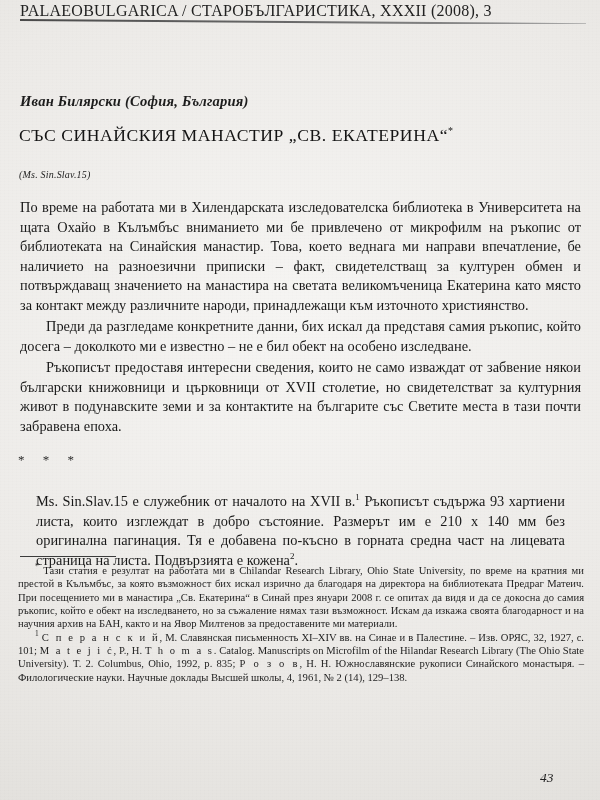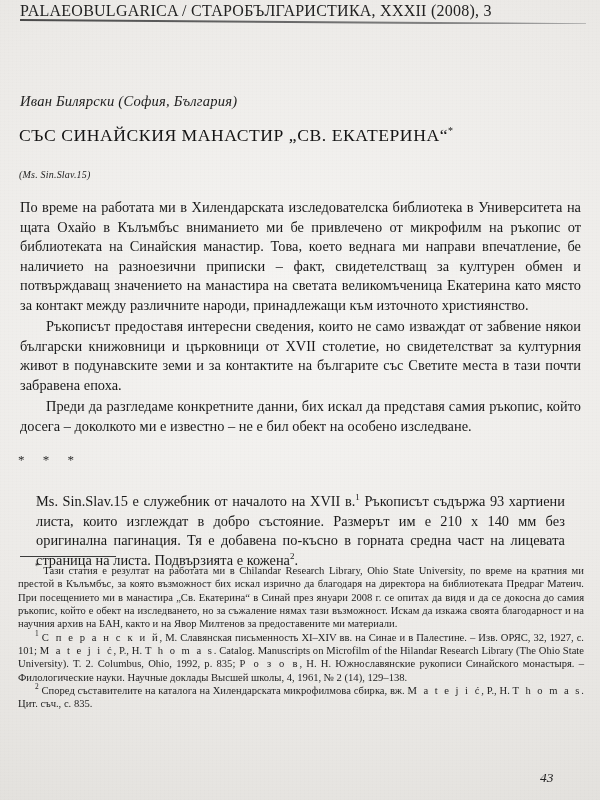--- a/index.html
+++ b/index.html
@@ -66,20 +66,21 @@
   }
 
   
   .byline {
     position: absolute;
     left: 20px;
     top: 93px;
     font-style: italic;
     font-size: 14.6px;
     letter-spacing: .2px;
+    font-weight: bold;
   }
   .title {
     position: absolute;
     left: 19px;
     top: 124px;
     width: 566px;
     font-size: 17.6px;
     line-height: 22px;
     letter-spacing: .55px;
     color: #141414;
@@ -194,35 +195,34 @@
     <div class="byline">Иван Билярски (София, България)</div>
 
     <div class="title">
       <span class="ln"><span>СЪС СИНАЙСКИЯ МАНАСТИР „СВ. ЕКАТЕРИНА“</span><sup>*</sup></span>
     </div>
 
     <div class="subtitle">(Ms. Sin.Slav.15)</div>
 
     <div class="body">
       <p>По време на работата ми в Хилендарската изследователска библиотека в Университета на щата Охайо в Кълъмбъс вниманието ми бе привлечено от микрофилм на ръкопис от библиотеката на Синайския манастир. Това, което веднага ми направи впечатление, бе наличието на разноезични приписки – факт, свидетелстващ за културен обмен и потвърждаващ значението на манастира на светата великомъченица Екатерина като място за контакт между различните народи, принадлежащи към източното християнство.</p>
+      <p class="ind">Преди да разгледаме конкретните данни, бих искал да представя самия ръкопис, който досега – доколкото ми е известно – не е бил обект на особено изследване.</p>
       <p class="ind">Ръкописът предоставя интересни сведения, които не само изваждат от забвение някои български книжовници и църковници от XVII столетие, но свидетелстват за културния живот в подунавските земи и за контактите на българите със Светите места в тази почти забравена епоха.</p>
-      <p class="ind">Преди да разгледаме конкретните данни, бих искал да представя самия ръкопис, който досега – доколкото ми е известно – не е бил обект на особено изследване.</p>
     </div>
 
     <div class="stars">* * *</div>
 
     <div class="body2">
       <p><span>Ms. Sin.Slav.15 е служебник от началото на XVII в.</span><sup>1</sup><span> Ръкописът съдържа 93 хартиени листа, които изглеждат в добро състояние. Размерът им е 210 x 140 мм без оригинална пагинация. Тя е добавена по-късно в горната средна част на лицевата страница на листа. Подвързията е кожена</span><sup>2</sup><span>.</span></p>
     </div>
 
     <div class="fn-rule"></div>
 
     <div class="footnotes">
       <p class="fn"><sup>*</sup> <span>Тази статия е резултат на работата ми в Chilandar Research Library, Ohio State University, по време на кратния ми престой в Кълъмбъс, за която възможност бих искал изрично да благодаря на директора на библиотеката Предраг Матеич. При посещението ми в манастира „Св. Екатерина“ в Синай през януари 2008 г. се опитах да видя и да се докосна до самия ръкопис, който е обект на изследването, но за съжаление нямах тази възможност. Искам да изкажа своята благодарност и на научния архив на БАН, както и на Явор Милтенов за предоставените ми материали.</span></p>
       <p class="fn"><sup>1</sup> <span class="sp">С п е р а н с к и й</span><span>, М. Славянская письменность XI–XIV вв. на Синае и в Палестине. – Изв. ОРЯС, 32, 1927, с. 101; </span><span class="sp">M a t e j i ć</span><span>, P., H. </span><span class="sp">T h o m a s</span><span>. Catalog. Manuscripts on Microfilm of the Hilandar Research Library (The Ohio State University). T. 2. Columbus, Ohio, 1992, p. 835; </span><span class="sp">Р о з о в</span><span>, Н. Н. Южнославянские рукописи Синайского монастыря. – Филологические науки. Научные доклады Высшей школы, 4, 1961, № 2 (14), 129–138.</span></p>
-      <p class="fn"><sup>2</sup> <span>Според съставителите на каталога на Хилендарската микрофилмова сбирка, вж. </span><span class="sp">M a t e j i ć</span><span>, P., H. </span><span class="sp">T h o m a s</span><span>. Цит. съч., с. 835.</span></p>
     </div>
 
     <div class="folio">43</div>
 
   </div>
   <div class="grain"></div>
 </div>
 
 </body></html>

